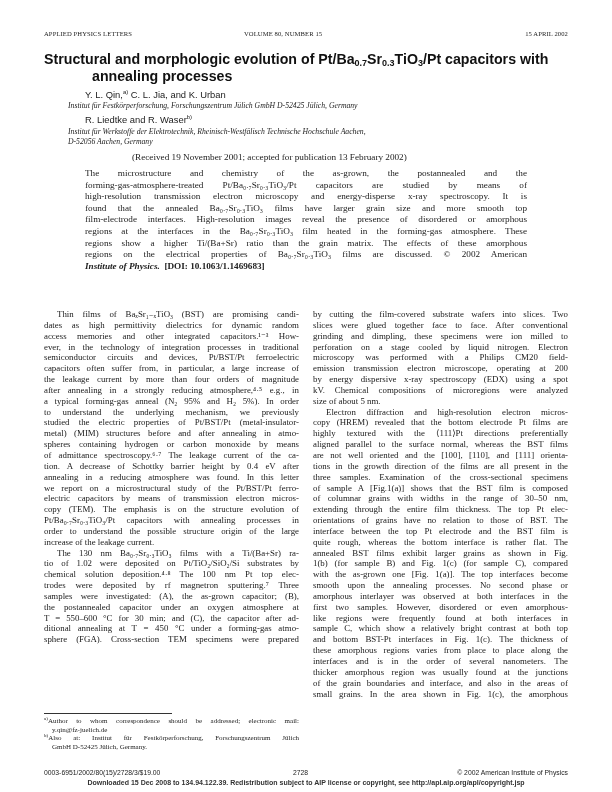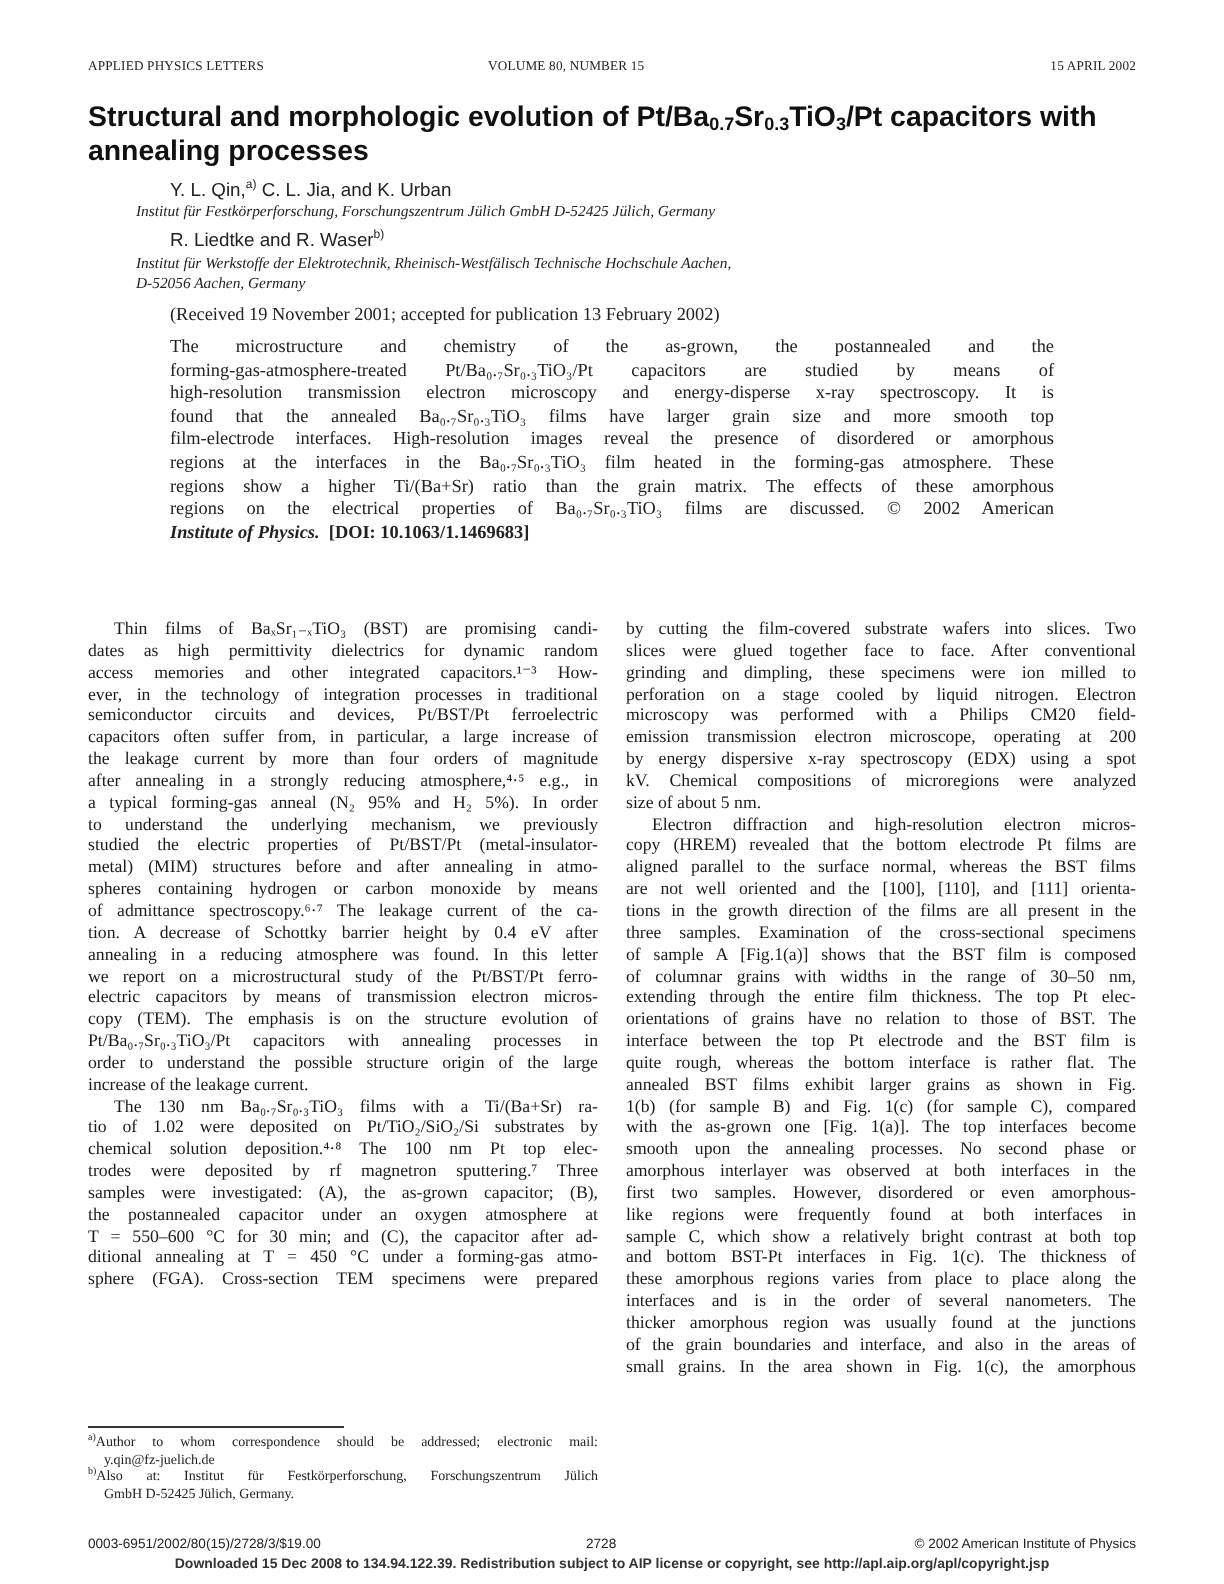--- a/index.html
+++ b/index.html
@@ -33,32 +33,32 @@
 </head>
 <body>
 
 <div class="abs hdr" style="left:44px;">APPLIED PHYSICS LETTERS</div>
 <div class="abs hdr" style="left:244px;">VOLUME 80, NUMBER 15</div>
 <div class="abs hdr" style="right:44px;">15 APRIL 2002</div>
 
 <div class="abs title" style="top:51px;">
   <span>Structural and morphologic evolution of Pt/Ba</span><sub>0.7</sub><span>Sr</span><sub>0.3</sub><span>TiO</span><sub>3</sub><span>/Pt capacitors with</span>
 </div>
-<div class="abs title" style="top:68px;">annealing processes</div>
+<div class="abs title" style="top:68px;margin-left:48px;">annealing processes</div>
 
 <div class="abs author" style="top:89px;">
   <span>Y. L. Qin,</span><sup>a)</sup><span> C. L. Jia, and K. Urban</span>
 </div>
 <div class="abs affil" style="top:101px;">Institut für Festkörperforschung, Forschungszentrum Jülich GmbH D-52425 Jülich, Germany</div>
 <div class="abs author" style="top:114px;">
   <span>R. Liedtke and R. Waser</span><sup>b)</sup>
 </div>
 <div class="abs affil" style="top:127px;">Institut für Werkstoffe der Elektrotechnik, Rheinisch-Westfälisch Technische Hochschule Aachen,</div>
 <div class="abs affil" style="top:137px;">D-52056 Aachen, Germany</div>
-<div class="abs recv" style="top:152px;">(Received 19 November 2001; accepted for publication 13 February 2002)</div>
+<div class="abs recv" style="top:152px;margin-left:47px;">(Received 19 November 2001; accepted for publication 13 February 2002)</div>
 
 <div class="abs abstract" style="top:168px;">
   <span class="ln">The microstructure and chemistry of the as-grown, the postannealed and the</span>
   <span class="ln">forming-gas-atmosphere-treated Pt/Ba₀.₇Sr₀.₃TiO₃/Pt capacitors are studied by means of</span>
   <span class="ln">high-resolution transmission electron microscopy and energy-disperse x-ray spectroscopy. It is</span>
   <span class="ln">found that the annealed Ba₀.₇Sr₀.₃TiO₃ films have larger grain size and more smooth top</span>
   <span class="ln">film-electrode interfaces. High-resolution images reveal the presence of disordered or amorphous</span>
   <span class="ln">regions at the interfaces in the Ba₀.₇Sr₀.₃TiO₃ film heated in the forming-gas atmosphere. These</span>
   <span class="ln">regions show a higher Ti/(Ba+Sr) ratio than the grain matrix. The effects of these amorphous</span>
   <span class="ln">regions on the electrical properties of Ba₀.₇Sr₀.₃TiO₃ films are discussed.  © 2002 American</span>
@@ -104,20 +104,21 @@
     <span class="ln">slices were glued together face to face. After conventional</span>
     <span class="ln">grinding and dimpling, these specimens were ion milled to</span>
     <span class="ln">perforation on a stage cooled by liquid nitrogen. Electron</span>
     <span class="ln">microscopy was performed with a Philips CM20 field-</span>
     <span class="ln">emission transmission electron microscope, operating at 200</span>
     <span class="ln">by energy dispersive x-ray spectroscopy (EDX) using a spot</span>
     <span class="ln">kV. Chemical compositions of microregions were analyzed</span>
     <span class="ln last">size of about 5 nm.</span>
     <span class="ln ind">Electron diffraction and high-resolution electron micros-</span>
     <span class="ln">copy (HREM) revealed that the bottom electrode Pt films are</span>
+    <span class="ln">highly textured with the ⟨111⟩Pt directions preferentially</span>
     <span class="ln">aligned parallel to the surface normal, whereas the BST films</span>
     <span class="ln">are not well oriented and the [100], [110], and [111] orienta-</span>
     <span class="ln">tions in the growth direction of the films are all present in the</span>
     <span class="ln">three samples. Examination of the cross-sectional specimens</span>
     <span class="ln">of sample A [Fig.1(a)] shows that the BST film is composed</span>
     <span class="ln">of columnar grains with widths in the range of 30–50 nm,</span>
     <span class="ln">extending through the entire film thickness. The top Pt elec-</span>
     <span class="ln">orientations of grains have no relation to those of BST. The</span>
     <span class="ln">interface between the top Pt electrode and the BST film is</span>
     <span class="ln">quite rough, whereas the bottom interface is rather flat. The</span>

